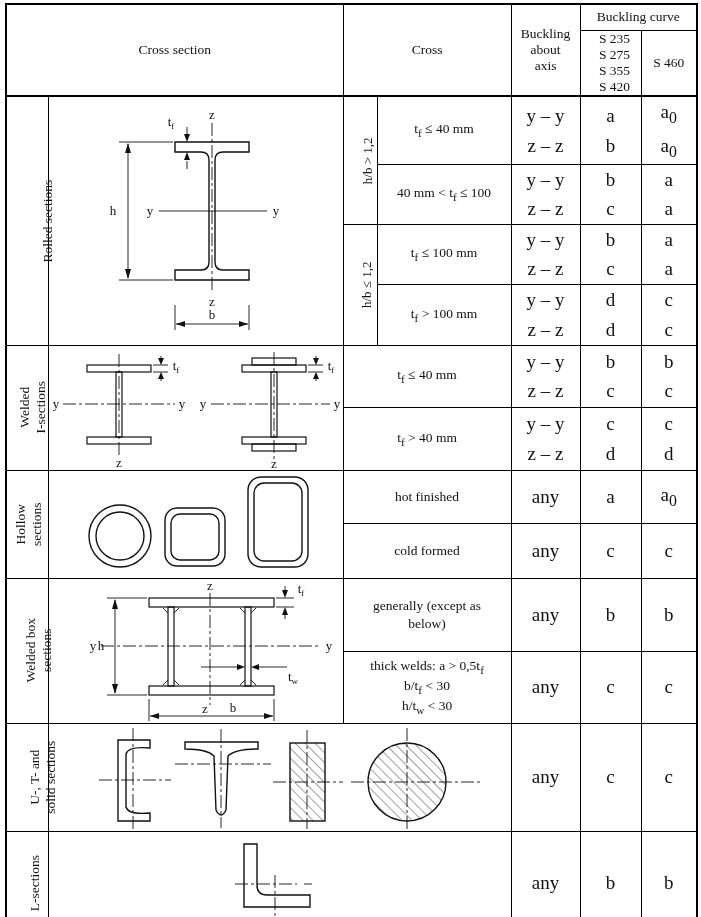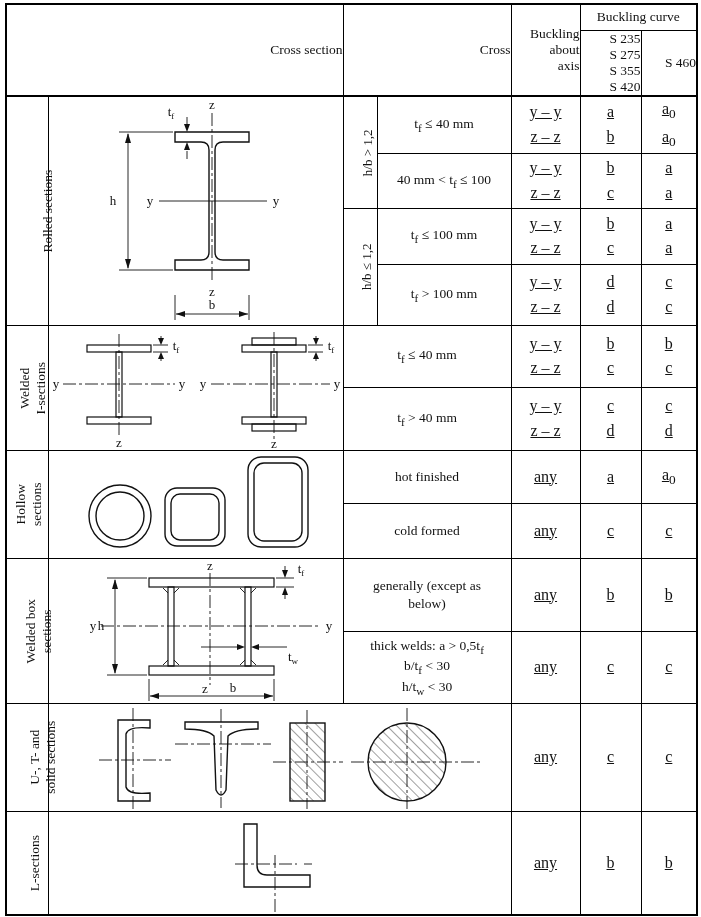--- a/index.html
+++ b/index.html
@@ -2,23 +2,23 @@
 <html><head>
 <meta charset="utf-8">
 <style>
   html,body{margin:0;padding:0;background:#fff;}
   .page{position:relative;width:701px;height:917px;background:#fff;overflow:hidden;
         font-family:"Liberation Serif",serif;color:#111;}
   table.main{position:absolute;left:5px;top:3px;border-collapse:collapse;table-layout:fixed;
              width:692px;border:2px solid #000;}
   td,th{border:1px solid #000;padding:0;margin:0;text-align:center;vertical-align:middle;
         font-weight:normal;font-size:13.5px;color:#111;overflow:visible;}
-  th.hb2, td.hb2{border-bottom:2px solid #000;text-align:right;}
+  th.hb2, td.hb2{border-bottom:2px solid #000;}
   .rot{display:inline-block;transform:rotate(-90deg);white-space:nowrap;text-align:center;line-height:1.2;}
-  .axis,.curve{line-height:1.55;font-size:16px;text-decoration:underline;}
+  .axis,.curve{line-height:1.55;font-size:19px;}
   .lim{line-height:1.3;}
   .grades{line-height:1.2;padding-left:8px;}
   svg{display:block;margin:0 auto;}
   svg text{font-family:"Liberation Serif",serif;font-size:13px;fill:#111;}
   .svgsub{font-size:9px;}
   .shape{fill:none;stroke:#111;stroke-width:1.4;}
   .shln{stroke:#111;stroke-width:1.2;fill:none;}
   .cl{stroke:#111;stroke-width:0.9;fill:none;stroke-dasharray:13 3 3 3;}
   .sl{stroke:#111;stroke-width:0.9;fill:none;}
   .dim{stroke:#111;stroke-width:0.9;fill:none;}

